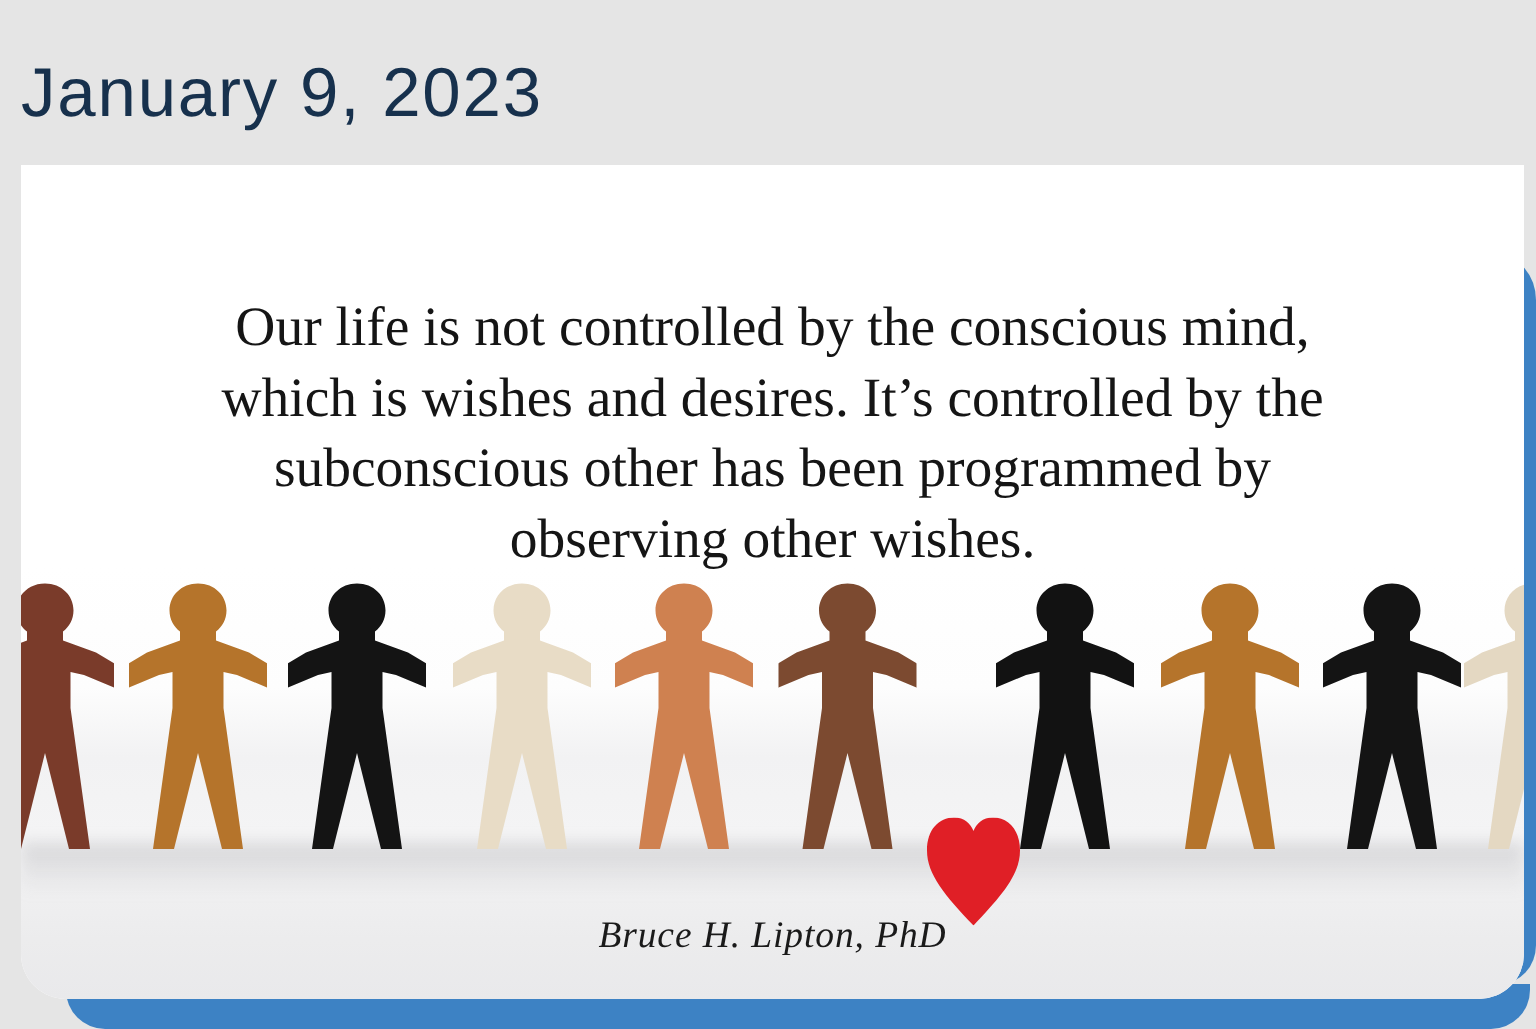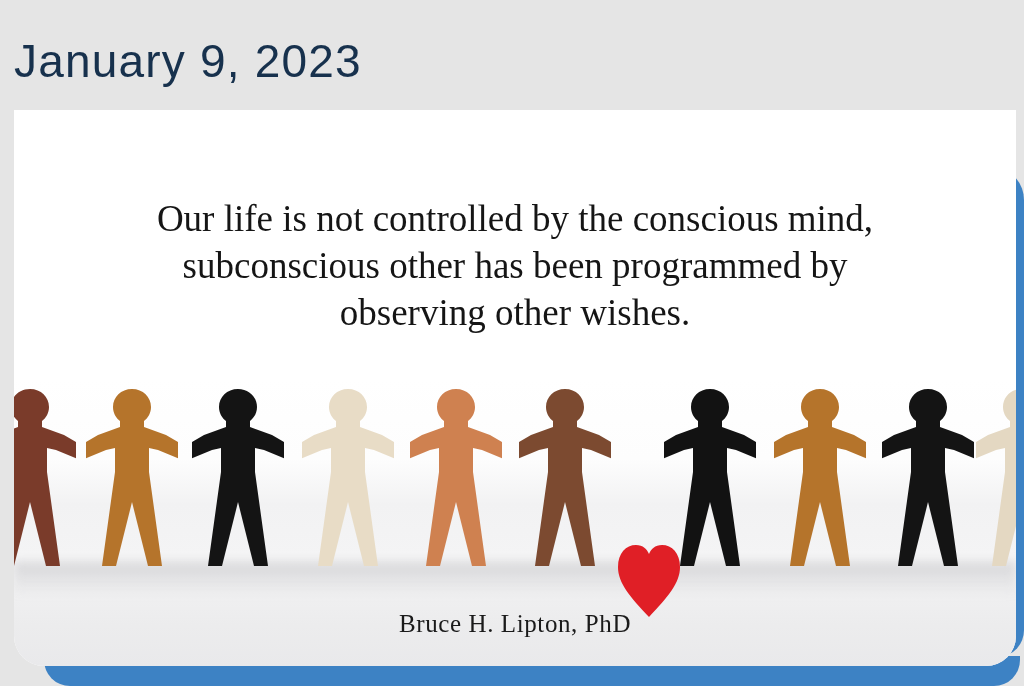--- a/index.html
+++ b/index.html
@@ -112,20 +112,21 @@
   #quote-block .qline { display: block; white-space: nowrap; }
 
   
   #attribution {
     position: absolute;
     left: 0px;
     top: 500px;
     width: 1002px;
     text-align: center;
     font-family: "Liberation Serif", "DejaVu Serif", serif;
+    font-style: italic;
     font-size: 25px;
     letter-spacing: 0.6px;
     color: #1a1a1a;
   }
 
   
   #people-row {
     position: absolute;
     left: 0px;
     top: 275px;
@@ -229,20 +230,21 @@
       <div id="heart">
         <svg viewBox="0 0 62 72" preserveAspectRatio="none">
             <path fill="#e01f26" d="M31 72 C12 52 0 38 0 22 C0 8 8 0 18 0 C25 0 29 4 31 9 C33 4 37 0 44 0 C54 0 62 8 62 22 C62 38 50 52 31 72 Z"></path>
           </svg>
       </div>
 
     </div>
 
     <div id="quote-block">
       <span class="qline">Our life is not controlled by the conscious mind,</span>
+      <span class="qline">which is wishes and desires. It’s controlled by the</span>
       <span class="qline">subconscious other has been programmed by</span>
       <span class="qline">observing other wishes.</span>
     </div>
 
     <div id="attribution">Bruce H. Lipton, PhD</div>
 
   </div>
 </div>
 
 </body></html>

